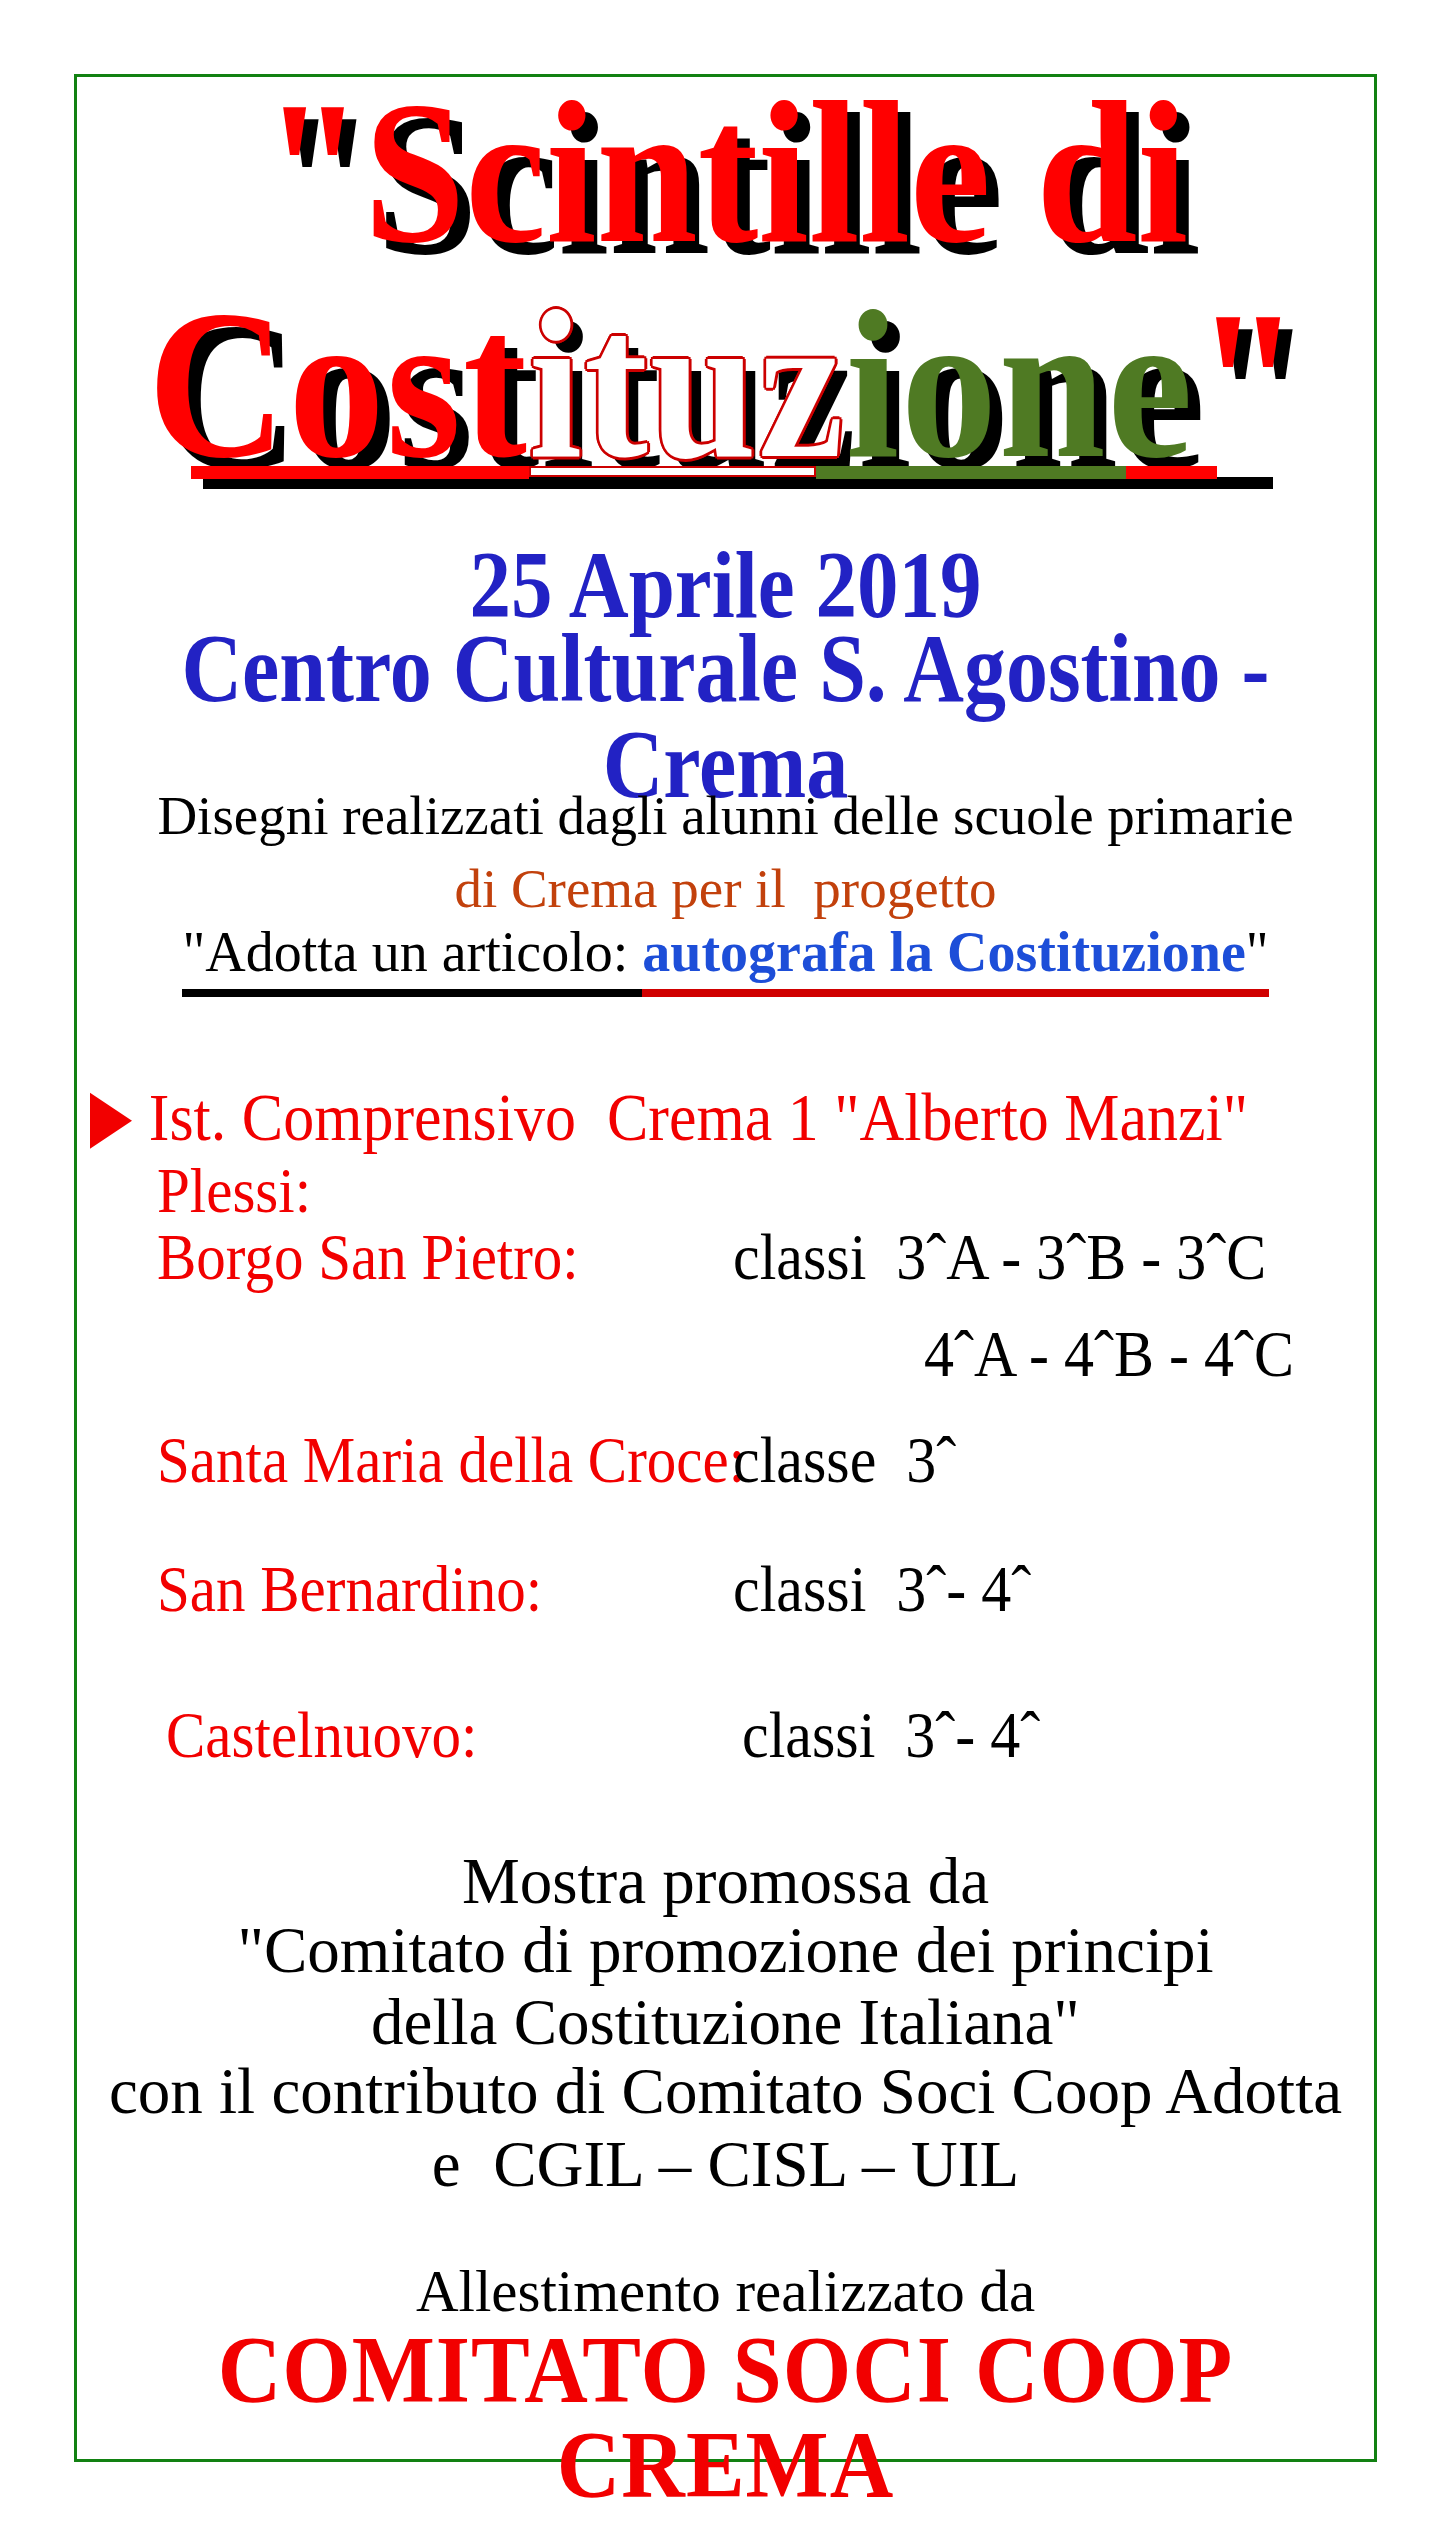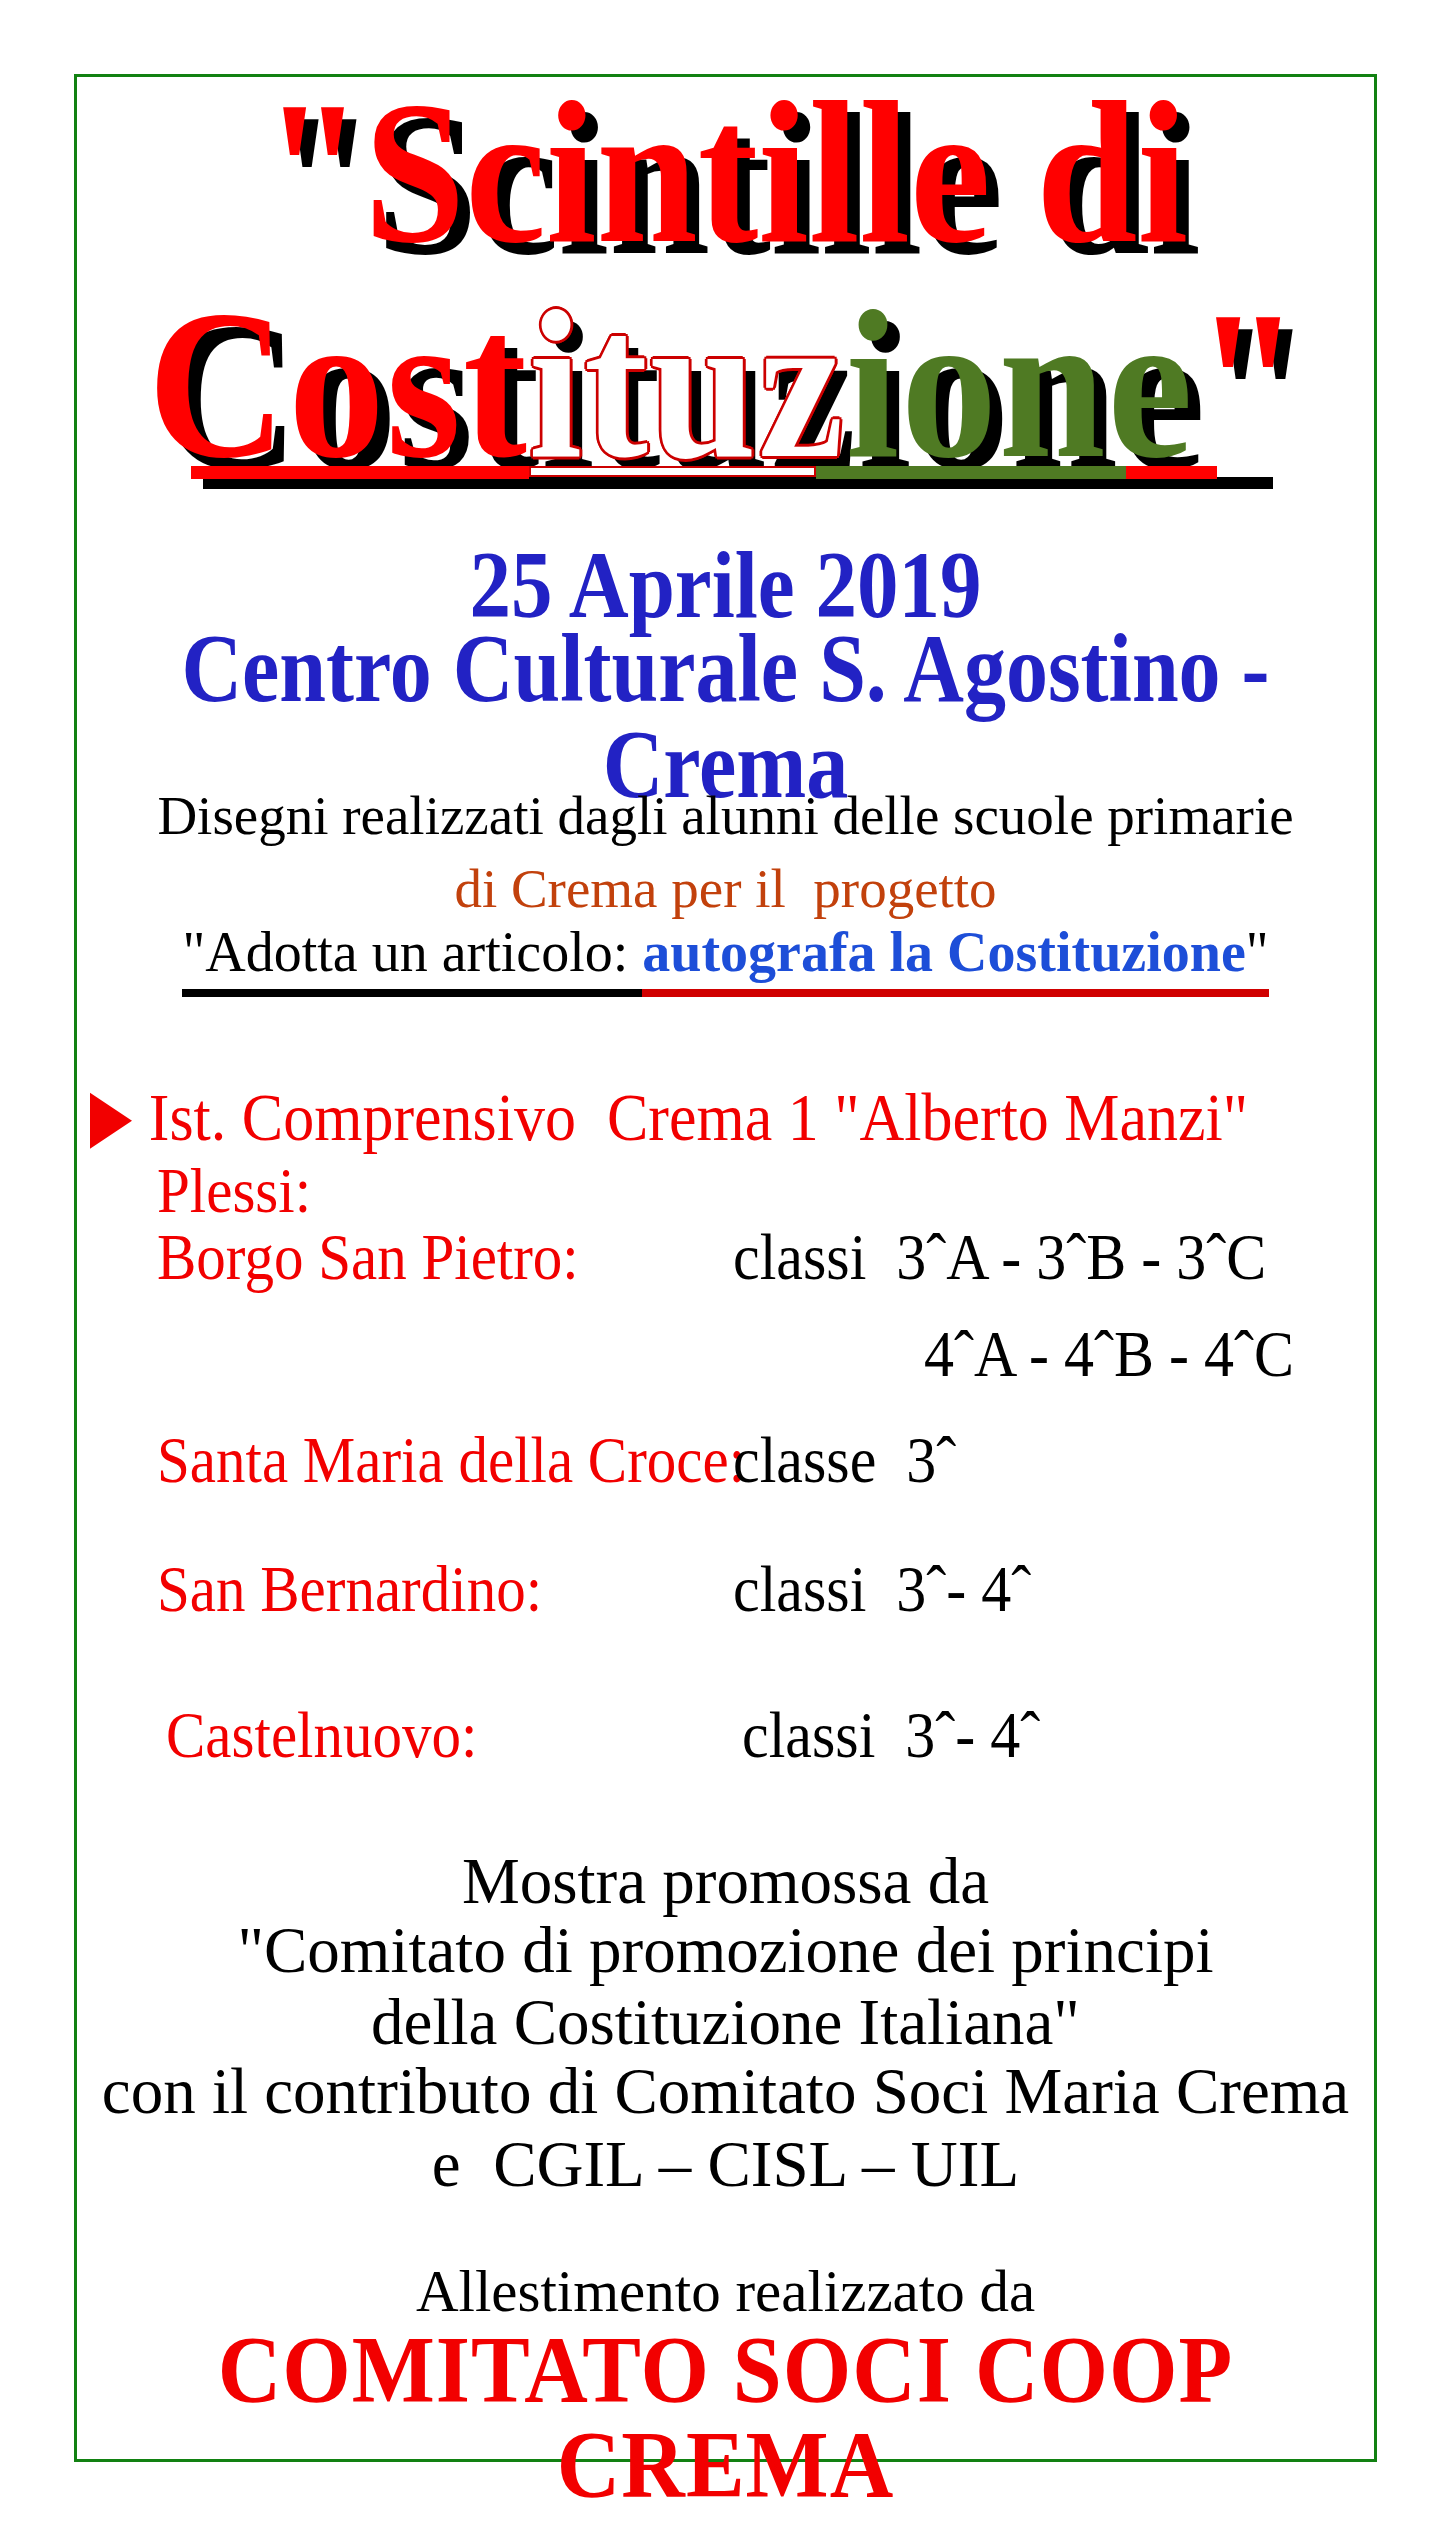--- a/index.html
+++ b/index.html
@@ -108,21 +108,21 @@
 
     <div class="leftabs srow row-santa"><span class="lbl">Santa Maria della Croce:</span><span class="val">classe  3ˆ</span></div>
 
     <div class="leftabs srow row-sanb"><span class="lbl">San Bernardino:</span><span class="val">classi  3ˆ- 4ˆ</span></div>
 
     <div class="leftabs srow row-cast"><span class="lbl">Castelnuovo:</span><span class="val">classi  3ˆ- 4ˆ</span></div>
 
     <div class="abs promo pm0">Mostra promossa da</div>
     <div class="abs promo pm1">"Comitato di promozione dei principi</div>
     <div class="abs promo pm2">della Costituzione Italiana"</div>
-    <div class="abs promo pm3">con il contributo di Comitato Soci Maria Crema</div>
+    <div class="abs promo pm3">con il contributo di Comitato Soci Coop Adotta</div>
     <div class="abs allest">Allestimento realizzato da</div>
 
     <div class="abs promo pm4">e  CGIL – CISL – UIL</div>
     <div class="abs comitato">COMITATO SOCI COOP CREMA</div>
 
   </div>
 </div>
 
 
 </body></html>

